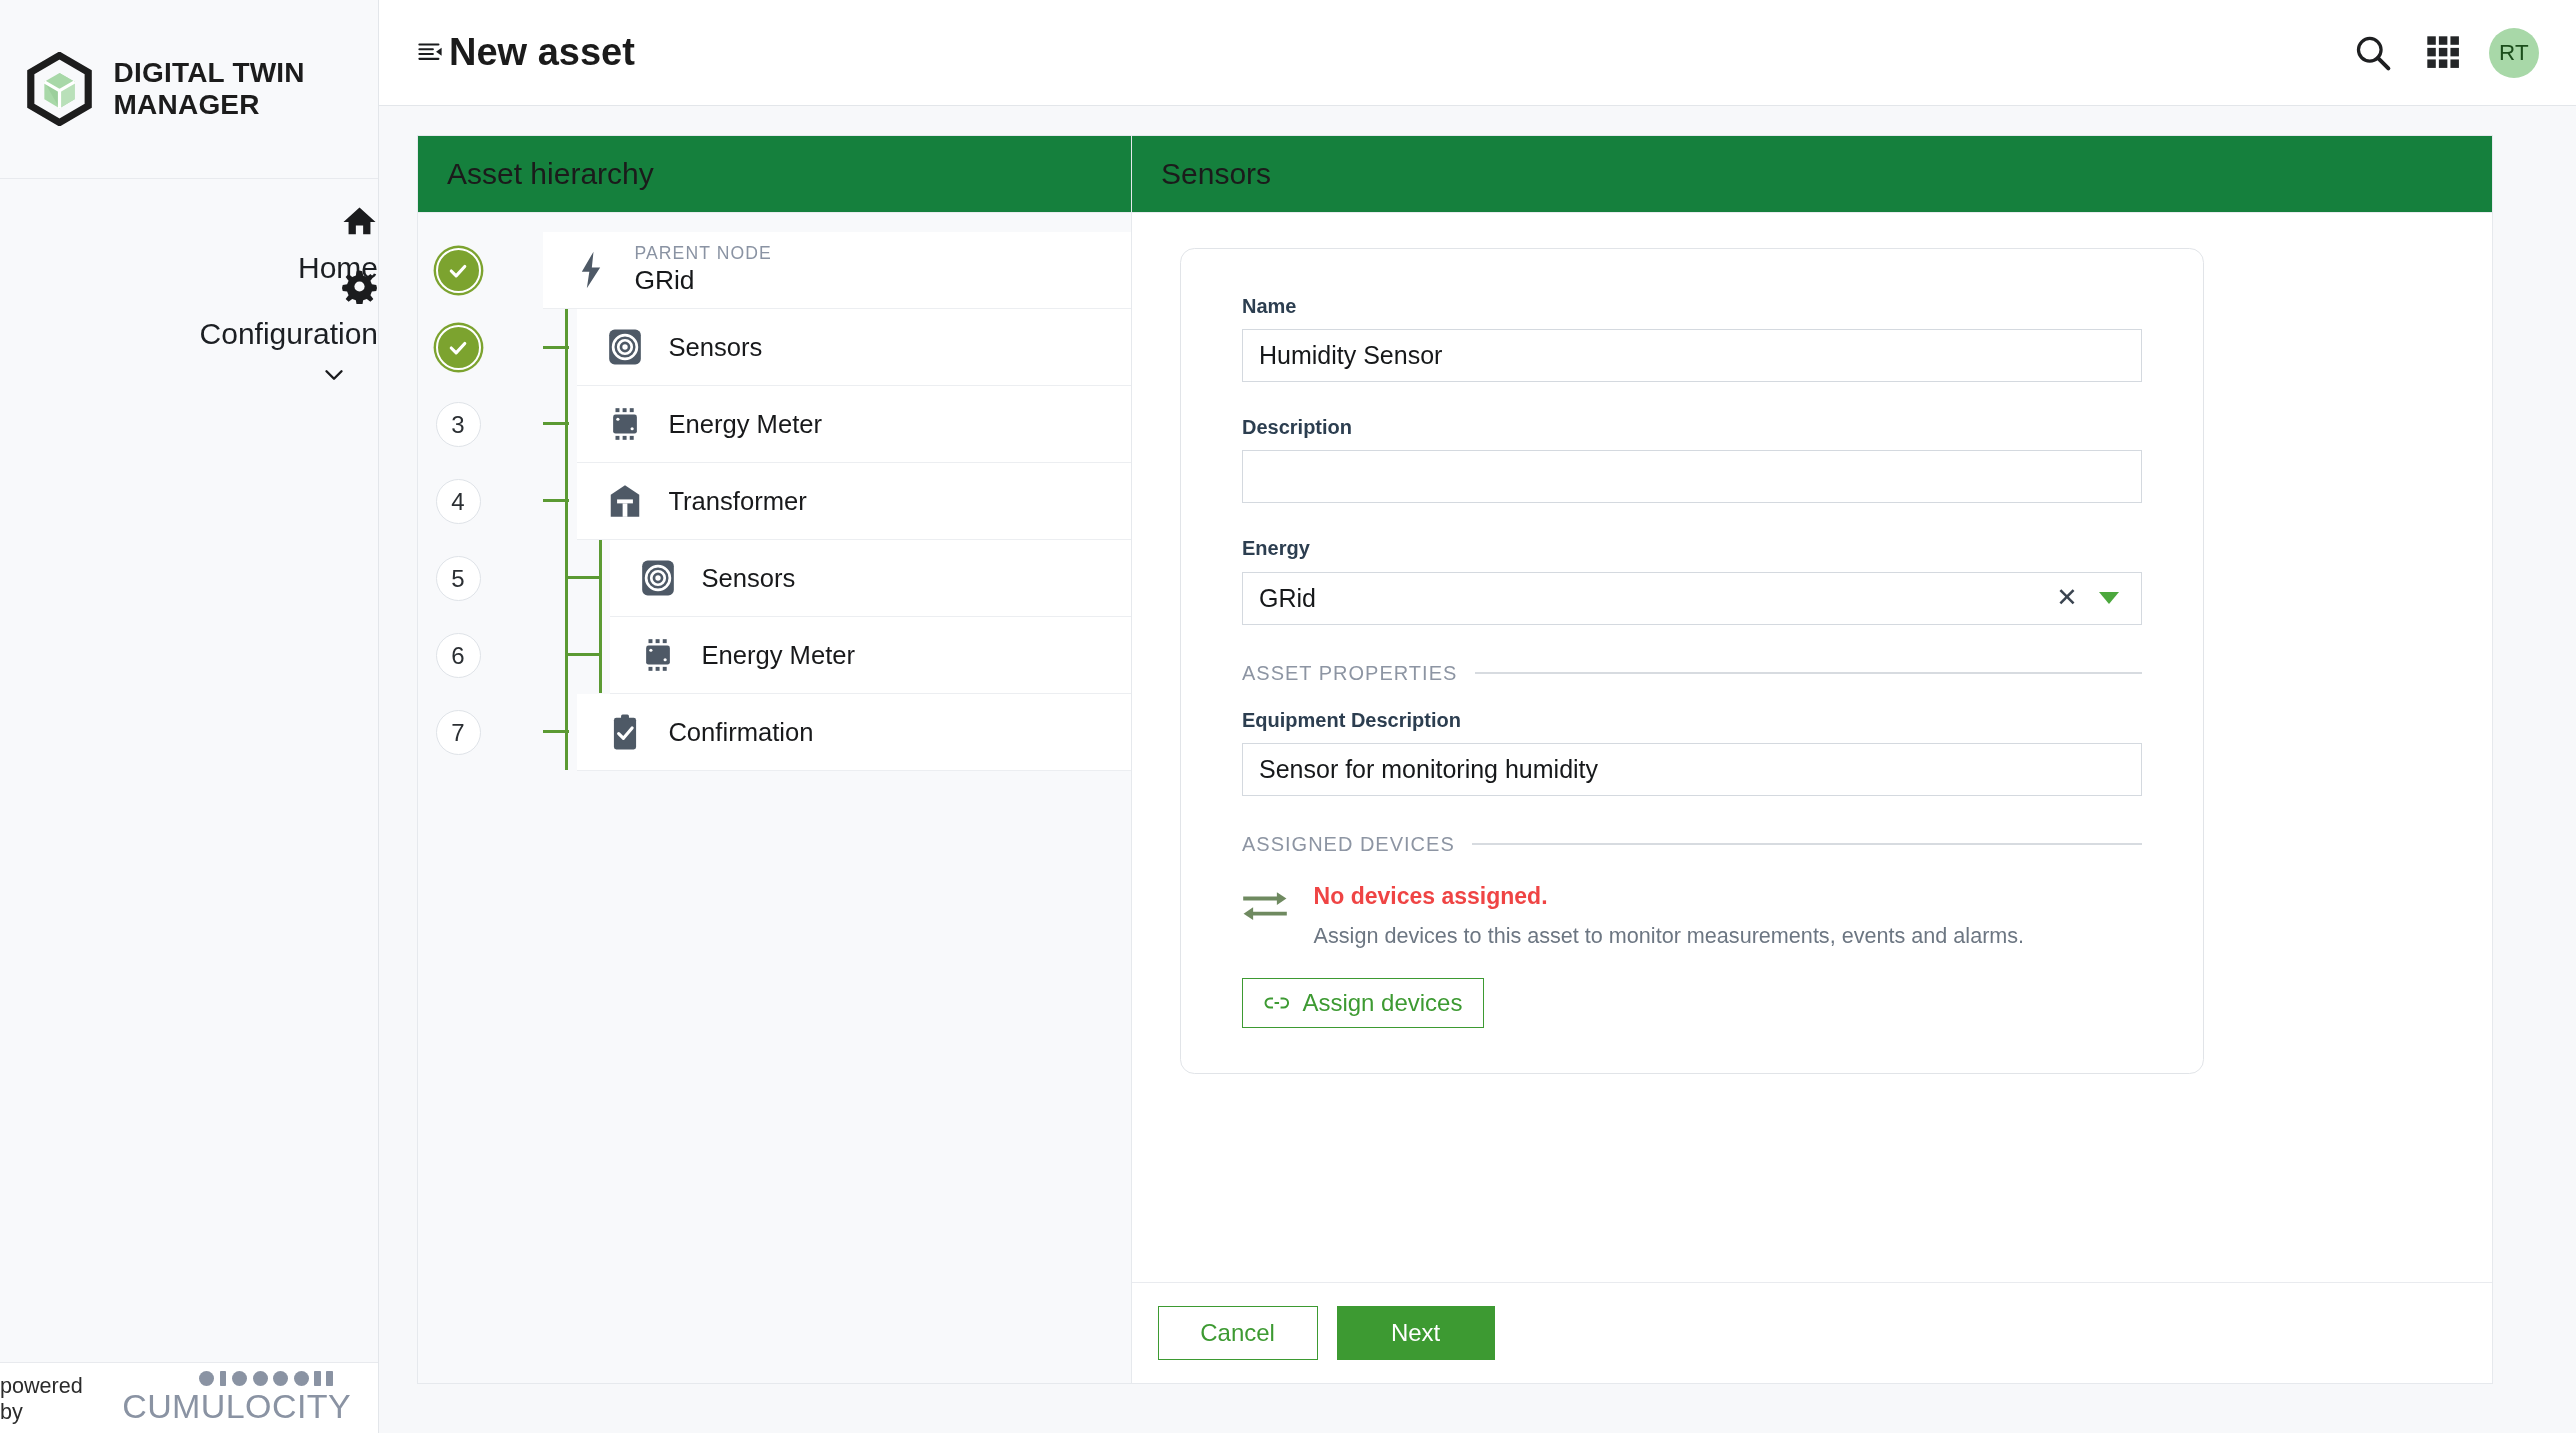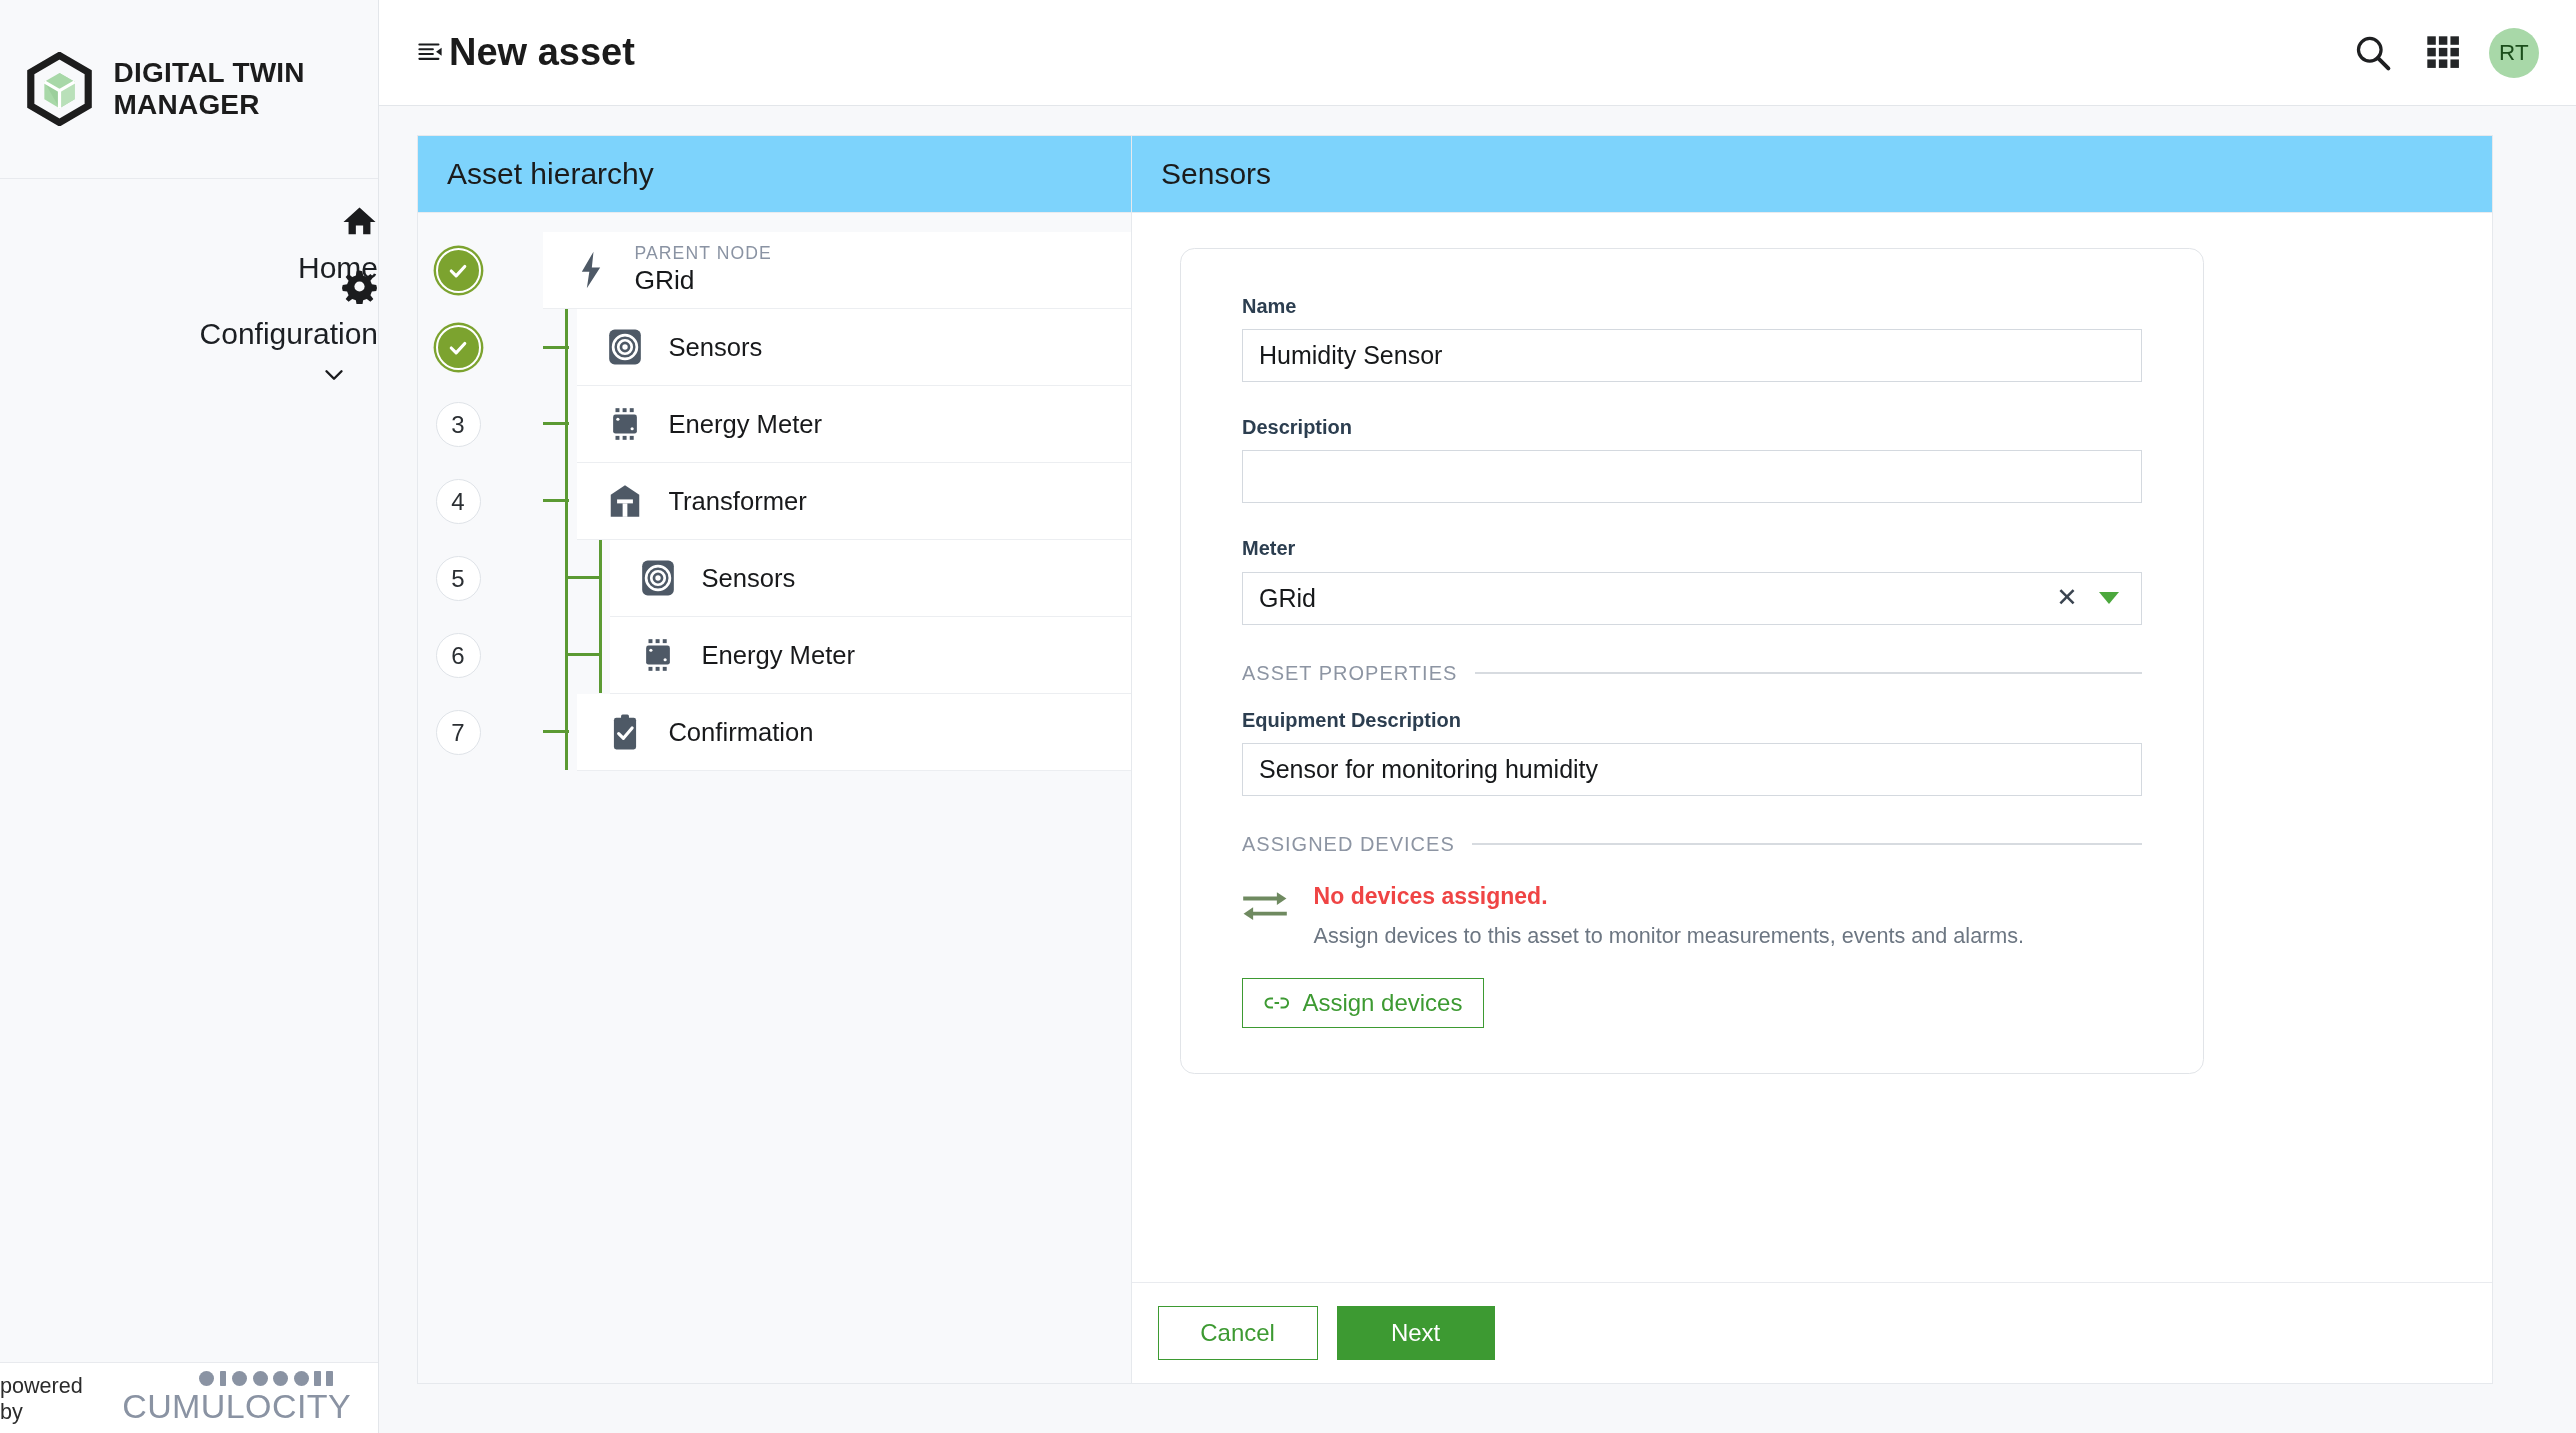--- a/index.html
+++ b/index.html
@@ -94,21 +94,21 @@
   .panel {
     background: #ffffff;
     border: 1.6px solid #e6e9ed;
     display: flex; flex-direction: column;
   }
   .panel-head {
     height: 77px; flex: 0 0 auto;
     display: flex; align-items: center;
     padding-left: 29px;
     border-bottom: 1.6px solid #e9ebef;
-    background: #7dd3fc;
+    background: #15803d;
   }
   .panel-title { font-size: 30px; color: #1b1b1b; }
 
   .hierarchy {
     width: 715px; flex: 0 0 auto; margin-bottom: 50px;
   }
   .hier-body { flex: 1; background: #f8f9fb; padding-top: 19px; position: relative; }
 
   .tree { position: relative; }
   .tree-row {
@@ -512,21 +512,21 @@
               <div class="label">Name</div>
               <div class="input">Humidity Sensor</div>
             </div>
 
             <div class="field">
               <div class="label">Description</div>
               <div class="input"></div>
             </div>
 
             <div class="field">
-              <div class="label">Meter</div>
+              <div class="label">Energy</div>
               <div class="input select">
                 <span>GRid</span>
                 <span class="select-right">
                   <span class="clear-x">✕</span>
                   <span class="caret-green"></span>
                 </span>
               </div>
             </div>
 
             <div class="legend">

